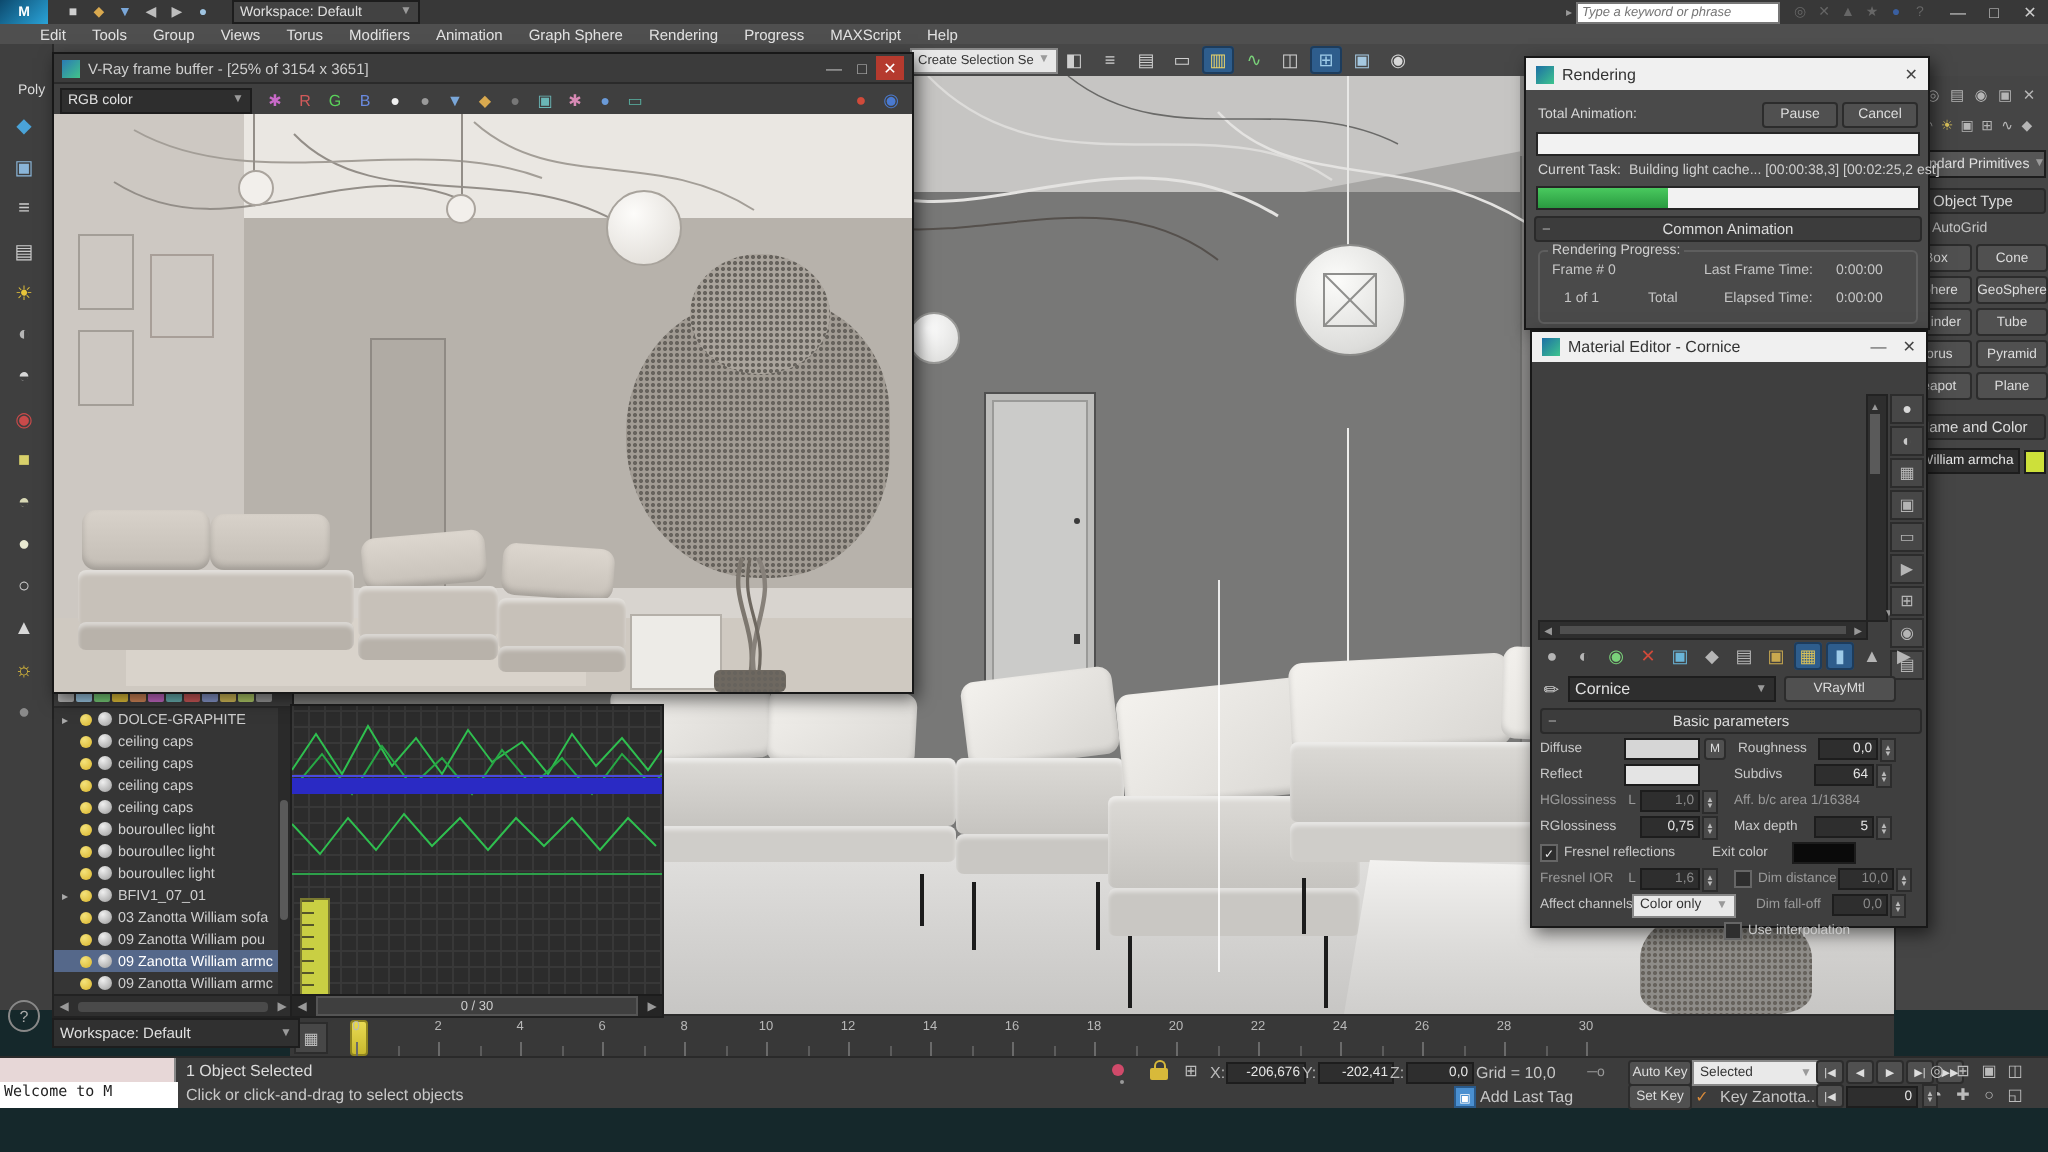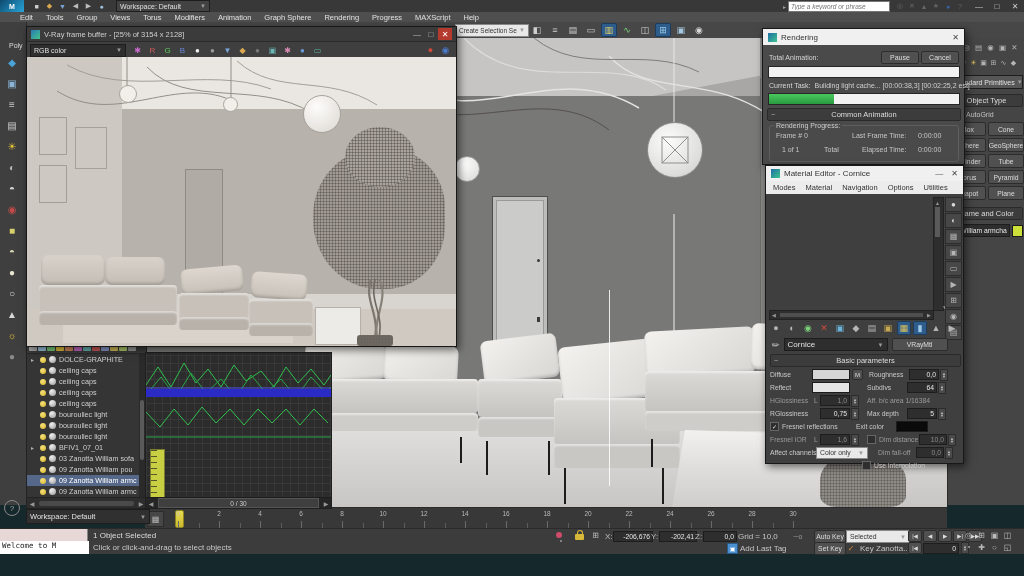--- a/index.html
+++ b/index.html
@@ -509,21 +509,21 @@
         <div class="i" style="width:13px;height:10px;font-size:8px;color:#bbb;">◔</div>
         <div class="i" style="width:13px;height:10px;font-size:8px;color:#bbb;">✚</div>
         <div class="i" style="width:13px;height:10px;font-size:8px;color:#bbb;">○</div>
         <div class="i" style="width:13px;height:10px;font-size:8px;color:#bbb;">◱</div>
       </div>
   </div>
 
   <div class="abs win" style="left:26px;top:26px;width:429px;height:319px;background:#3b3b3b;">
     <div class="row" style="height:14px;background:#3b3b3b;border-bottom:1px solid #2a2a2a;padding:0 4px;">
       <div style="width:9px;height:9px;background:linear-gradient(135deg,#2a7ab5,#42c48a);margin-right:4px;"></div>
-      <span style="color:#cfcfcf;font-size:7.5px;">V-Ray frame buffer - [25% of 3154 x 2128]</span>
+      <span style="color:#cfcfcf;font-size:7.5px;">V-Ray frame buffer - [25% of 3154 x 3651]</span>
       <div style="flex:1"></div>
       <div class="i" style="width:14px;color:#bbb;">—</div>
       <div class="i" style="width:14px;color:#bbb;">□</div>
       <div class="i" style="width:14px;color:#fff;background:#b53a2e;height:12px;">✕</div>
     </div>
     <div class="row" style="height:16px;background:#3f3f3f;border-bottom:1px solid #262626;padding:0 3px;">
       <div class="dd" style="width:88px;height:11px;font-size:7px;">
         <span>RGB color</span>
           <span class="car">▼</span>
         </div>
@@ -638,27 +638,20 @@
   </div>
 
   <div class="abs win" style="left:765px;top:165px;width:197px;height:297px;background:#3f3f3f;">
     <div class="titlebar-light" style="height:15px;">
       <div style="width:9px;height:9px;background:linear-gradient(135deg,#1d6fa5,#3ec48e);margin-right:4px;"></div>
       <span>Material Editor - Cornice</span>
       <div style="flex:1"></div>
       <span style="color:#555;margin-right:8px;">—</span>
       <span style="color:#444;">✕</span>
     </div>
-    <div id="me-menus" class="menu-light" style="height:13px;">
-        <div class="i">Modes</div>
-        <div class="i">Material</div>
-        <div class="i">Navigation</div>
-        <div class="i">Options</div>
-        <div class="i">Utilities</div>
-      </div>
     <div id="me-slots" style="position:absolute;left:3px;top:31px;display:grid;grid-template-columns:repeat(3,53px);grid-auto-rows:55px;gap:1px;"></div>
     <div style="position:absolute;left:167px;top:31px;width:9px;height:112px;background:#2e2e2e;border:1px solid #222;">
       <div class="i" style="width:7px;height:7px;color:#999;font-size:5px;">▲</div>
       <div style="position:absolute;top:9px;left:1px;width:5px;height:30px;background:#5a5a5a;"></div>
       <div class="i" style="position:absolute;bottom:0;width:7px;height:7px;color:#999;font-size:5px;">▼</div>
     </div>
     <div id="me-side" style="position:absolute;left:179px;top:31px;display:flex;flex-direction:column;gap:1px;">
         <div class="i" style="width:15px;height:13px;font-size:8px;color:#d8d8d8;background:#474747;border:1px solid #2c2c2c;">●</div>
         <div class="i" style="width:15px;height:13px;font-size:8px;color:#c9c9c9;background:#474747;border:1px solid #2c2c2c;">◐</div>
         <div class="i" style="width:15px;height:13px;font-size:8px;color:#b5b5b5;background:#474747;border:1px solid #2c2c2c;">▦</div>

